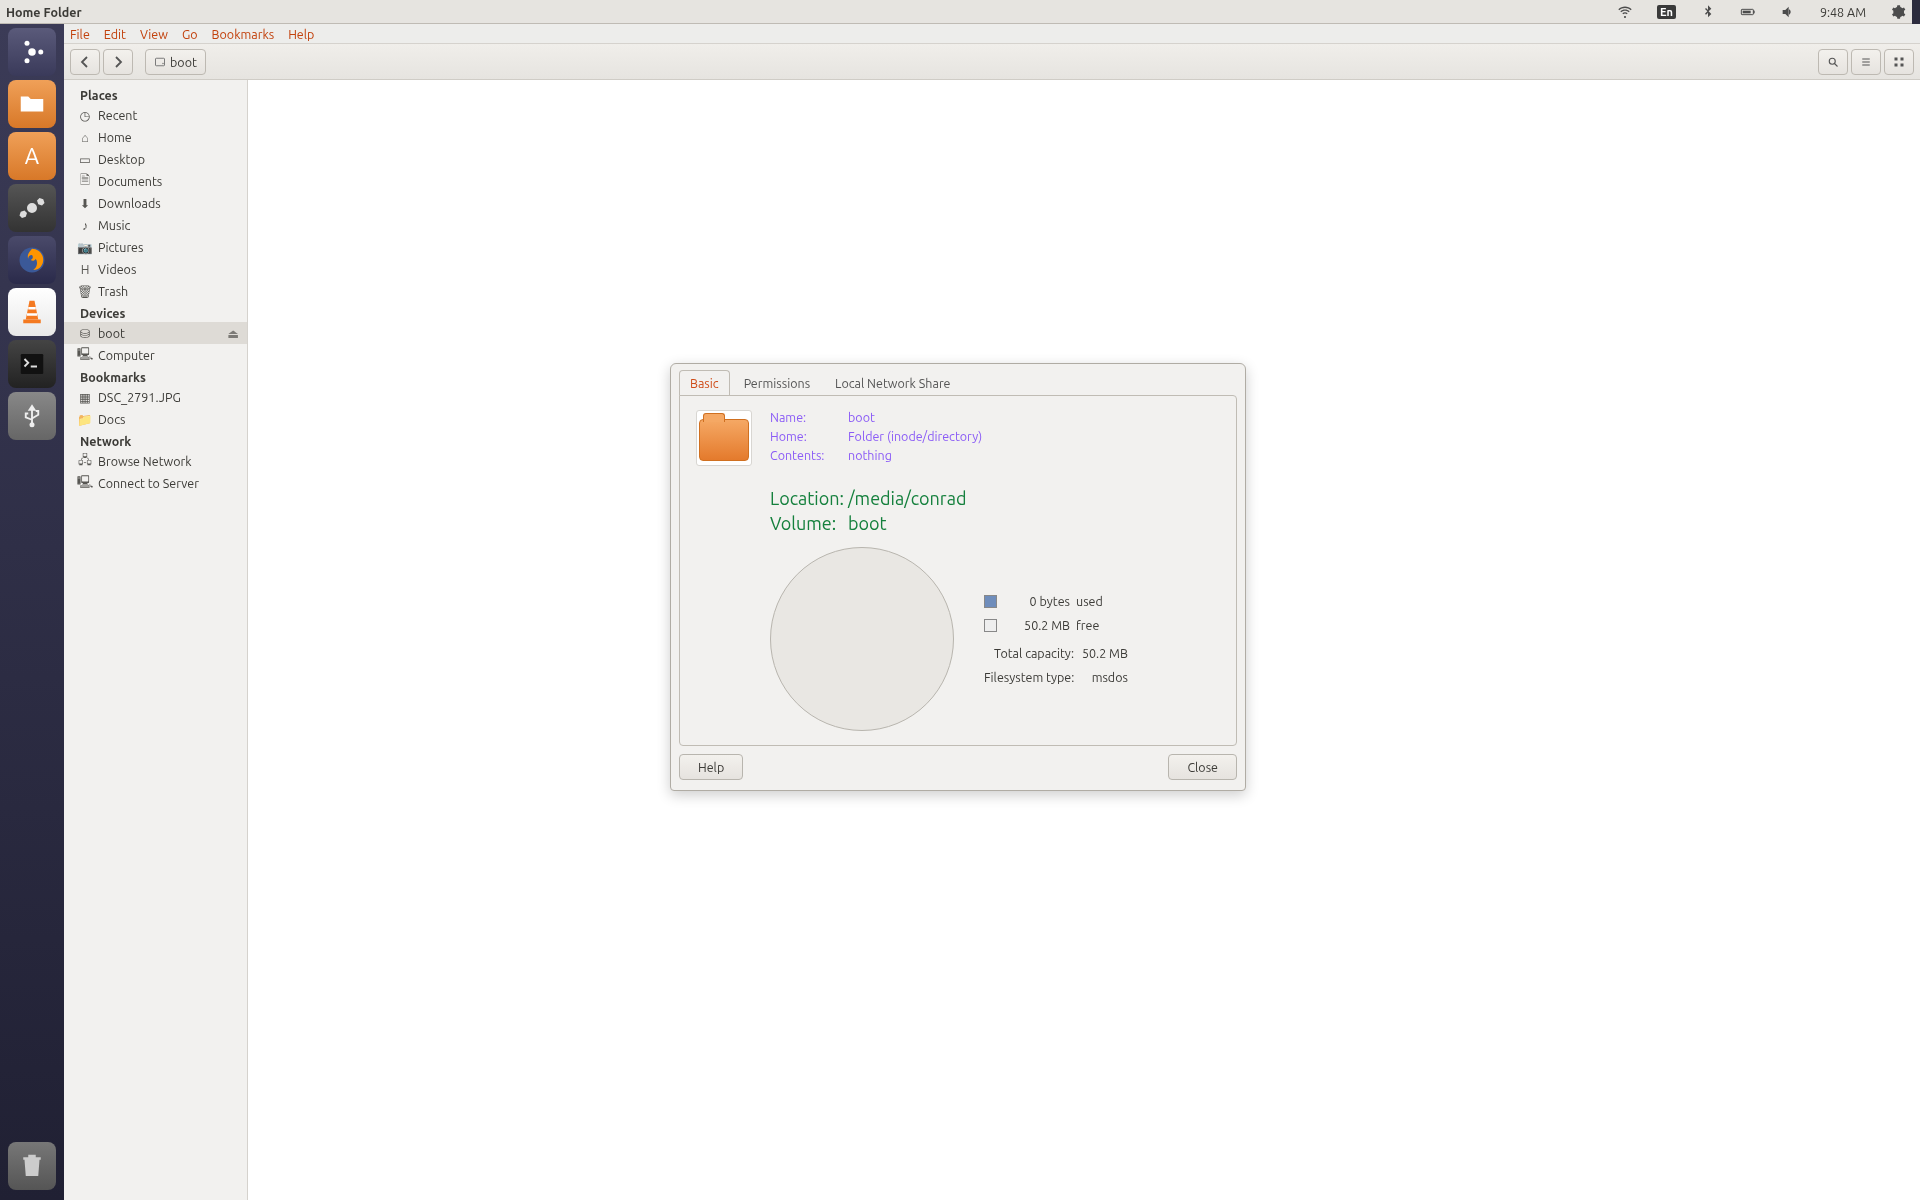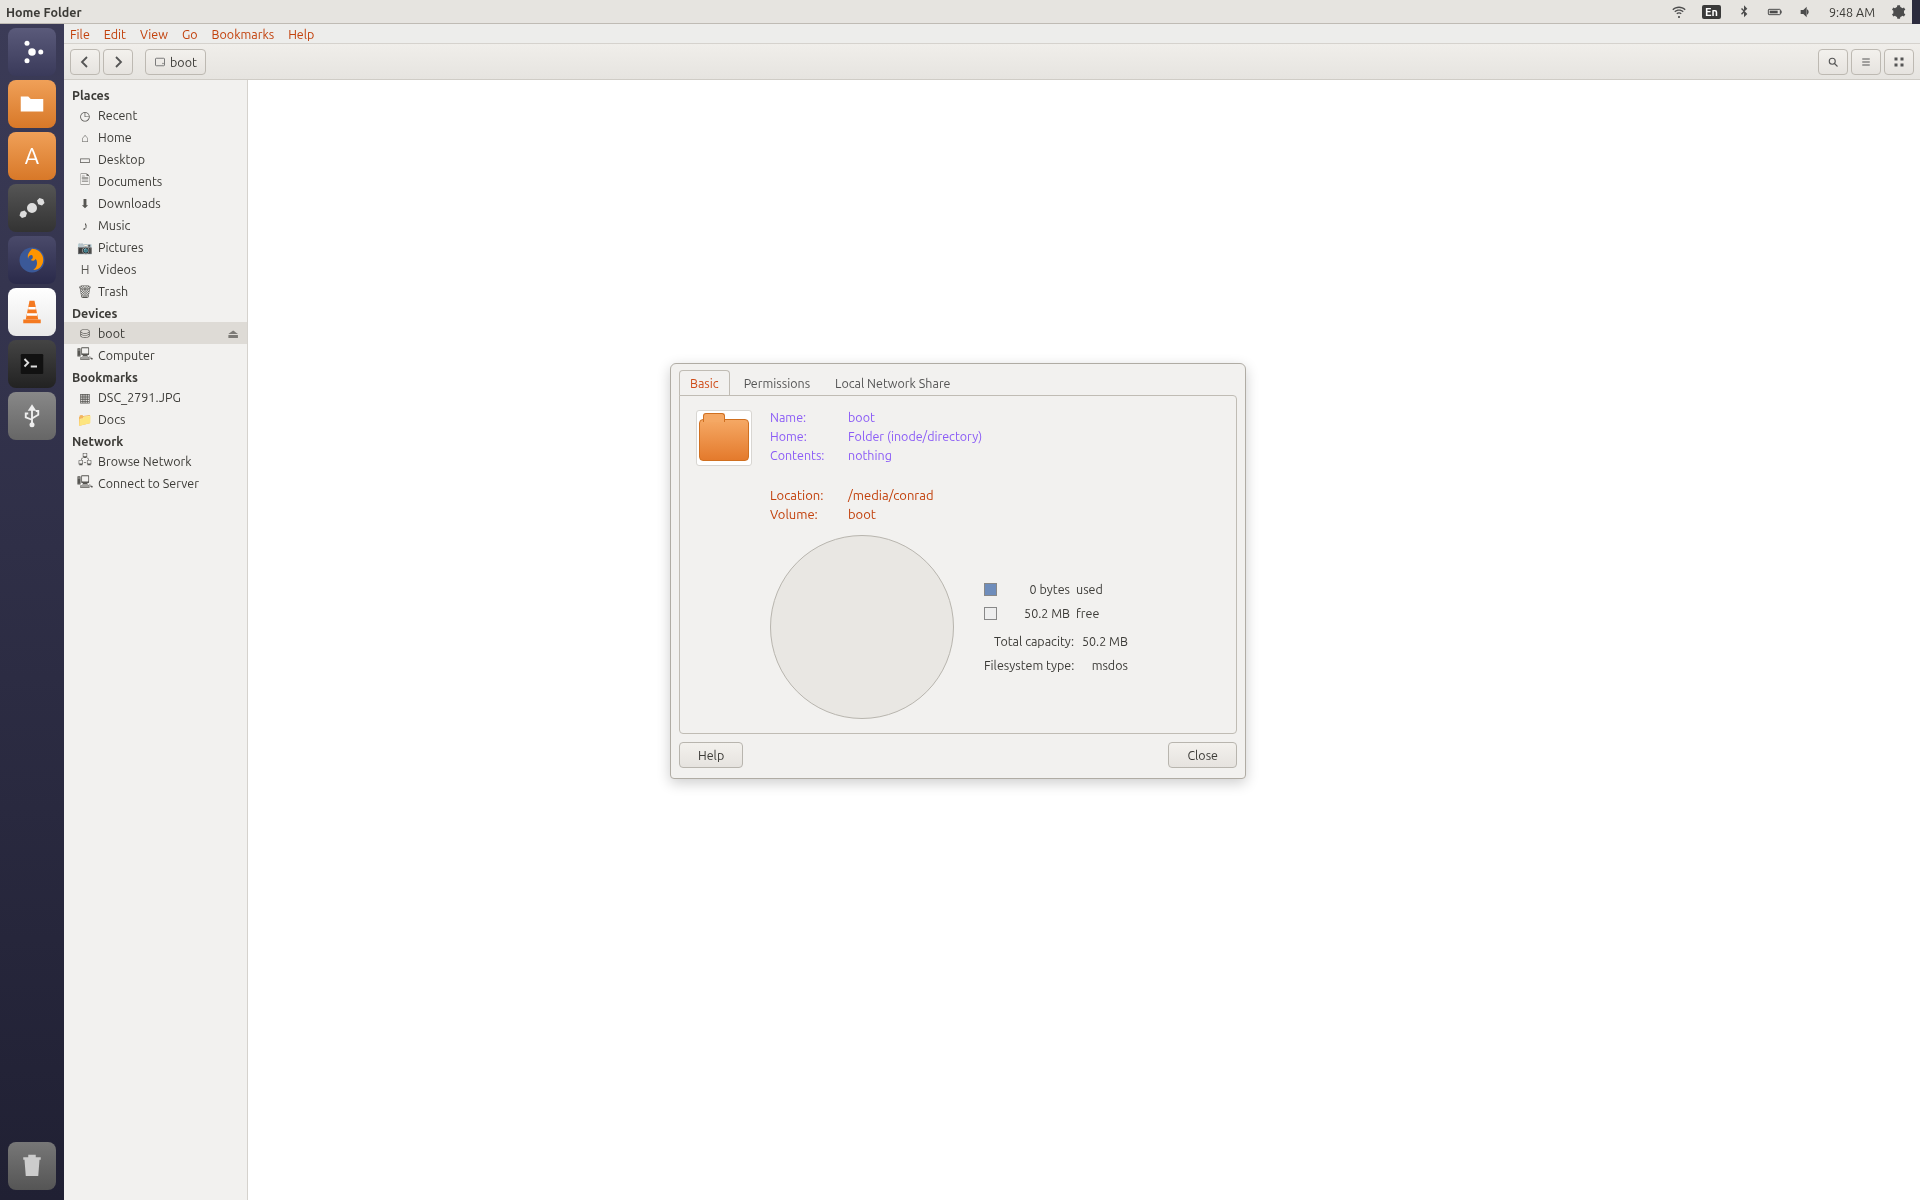--- a/index.html
+++ b/index.html
@@ -2,21 +2,21 @@
 <html><head>
 <meta charset="utf-8">
 <style>
 * { margin: 0; padding: 0; box-sizing: border-box; font-family: "Ubuntu", "Segoe UI", sans-serif; }
 body { width: 1920px; height: 1200px; background: #2c2c3e; overflow: hidden; position: relative; }
 
 
 .top-panel { position: absolute; top: 0; left: 0; right: 8px; height: 24px; background: #e6e4e0; border-bottom: 1px solid #bfbbb4; display: flex; align-items: center; padding: 0 6px; font-size: 12.5px; color: #3c3b37; }
 .top-panel .title { font-weight: 600; }
 .top-panel .spacer { flex: 1; }
-.top-panel .ind { margin-left: 15px; display: flex; align-items: center; font-size: 12.5px; text-align: center; }
+.top-panel .ind { margin-left: 24px; display: flex; align-items: center; font-size: 12.5px; text-align: center; }
 .top-panel .ind svg { width: 16px; height: 16px; fill: #4c4c4c; }
 .en-box { background: #3a3a3a; color: #fff; padding: 1px 3px; border-radius: 2px; font-size: 11px; font-weight: 600; }
 
 
 .launcher { position: absolute; top: 24px; left: 0; width: 64px; bottom: 0; background: linear-gradient(180deg,#3b3b57 0%, #202033 100%); display: flex; flex-direction: column; align-items: center; padding-top: 4px; gap: 4px; }
 .launch-item { width: 48px; height: 48px; border-radius: 8px; display: flex; align-items: center; justify-content: center; }
 .li-dash { background: linear-gradient(#5a5a7a,#3a3a5a); }
 .li-folder { background: linear-gradient(#f0a058,#d87828); }
 .li-software { background: linear-gradient(#f0a058,#d87828); }
 .li-settings { background: linear-gradient(#555,#333); }
@@ -31,21 +31,21 @@
 
 .fm { position: absolute; top: 24px; left: 64px; right: 0; bottom: 0; background: #ededeb; display: flex; flex-direction: column; }
 .menubar { height: 20px; background: #ededeb; border-bottom: 1px solid #d5d2cd; display: flex; align-items: center; gap: 14px; padding-left: 6px; font-size: 12.5px; color: #c2410c; }
 .toolbar { height: 36px; background: linear-gradient(#f0eeea,#e6e4e0); border-bottom: 1px solid #cfccc6; display: flex; align-items: center; padding: 0 6px; gap: 3px; }
 .tb-btn { height: 26px; min-width: 26px; background: linear-gradient(#f3f1ed,#e6e3df); border: 1px solid #bdb9b2; border-radius: 4px; display: flex; align-items: center; justify-content: center; padding: 0 8px; font-size: 12.5px; color: #3c3b37; gap: 4px; }
 .tb-btn svg { width: 12px; height: 12px; fill: #555; }
 .toolbar .right { margin-left: auto; display: flex; gap: 3px; }
 
 .fm-body { flex: 1; display: flex; overflow: hidden; }
 .sidebar { width: 184px; background: #f2f1ef; border-right: 1px solid #d5d2cd; overflow-y: auto; padding-top: 4px; }
-.sb-section { padding: 4px 8px 2px; font-size: 12.5px; font-weight: 700; color: #3c3b37; }
+.sb-section { padding: 4px 16px 2px; font-size: 12.5px; font-weight: 700; color: #3c3b37; }
 .sb-item { display: flex; align-items: center; gap: 6px; padding: 2px 8px 2px 14px; font-size: 12.5px; color: #3c3b37; height: 22px; }
 .sb-item.active { background: #dedbd6; }
 .sb-item .ico { width: 14px; height: 14px; opacity: .85; display: flex; align-items: center; justify-content: center; }
 .sb-item .eject { margin-left: auto; opacity: .6; }
 .content { flex: 1; background: #ffffff; }
 
 
 
 
 
@@ -60,21 +60,21 @@
 .tab.active { background: #f2f1ef; border-color: #c0bcb4; border-bottom-color: #f2f1ef; color: #cf4b17; }
 .tab.inactive { color: #555; }
 .dlg-body { border: 1px solid #c0bcb4; margin: 0 8px 8px; border-radius: 0 4px 4px 4px; background: #f2f1ef; padding: 14px 16px; position: relative; margin-top: -1px; }
 .props-top { display: flex; gap: 18px; }
 .folder-icon { width: 50px; height: 42px; background: linear-gradient(#f5a864,#e47a2c); border-radius: 4px; border: 1px solid #d07020; position: relative; margin-top: 3px; }
 .folder-icon::before { content:""; position:absolute; top:-7px; left:3px; width:20px; height:8px; background:#f5a864; border:1px solid #d07020; border-bottom:none; border-radius:3px 3px 0 0; }
 .folder-icon-wrap { width: 56px; height: 56px; background: #fff; border: 1px solid #d8d6d2; border-radius: 3px; display: flex; align-items: center; justify-content: center; }
 .kv { display: grid; grid-template-columns: 70px auto; row-gap: 5px; column-gap: 8px; font-size: 12.5px; color: #8b5cf6; align-content: start; }
 .kv .k { text-align: left; }
 .props-mid { margin-top: 22px; padding-left: 74px; }
-.kv2 { display: grid; grid-template-columns: 70px auto; row-gap: 5px; column-gap: 8px; font-size: 13px; color: #c2410c; }
+.kv2 { display: grid; grid-template-columns: 70px auto; row-gap: 5px; column-gap: 8px; font-size: 18px; color: #15803d; }
 .disk-area { margin-top: 14px; display: flex; align-items: center; gap: 30px; padding-left: 74px; }
 .pie { width: 184px; height: 184px; border-radius: 50%; border: 1px solid #b8b5ae; background: #e9e7e3; }
 .disk-stats { font-size: 12.5px; color: #3c3b37; }
 .disk-stats .row { display: grid; grid-template-columns: 18px 62px auto; gap: 6px; height: 24px; align-items: center; white-space: nowrap; }
 .disk-stats .row2 { display: grid; grid-template-columns: 90px auto; gap: 8px; height: 24px; align-items: center; text-align: right; white-space: nowrap; }
 .sw { width: 13px; height: 13px; border: 1px solid #888; }
 .sw-used { background: #6f8dbb; }
 .sw-free { background: #eee; }
 .dlg-footer { display: flex; padding: 0 8px 10px; }
 .btn { height: 26px; padding: 0 18px; background: linear-gradient(#f3f1ed,#e6e3df); border: 1px solid #b8b5ae; border-radius: 4px; font-size: 12.5px; color: #3c3b37; }

